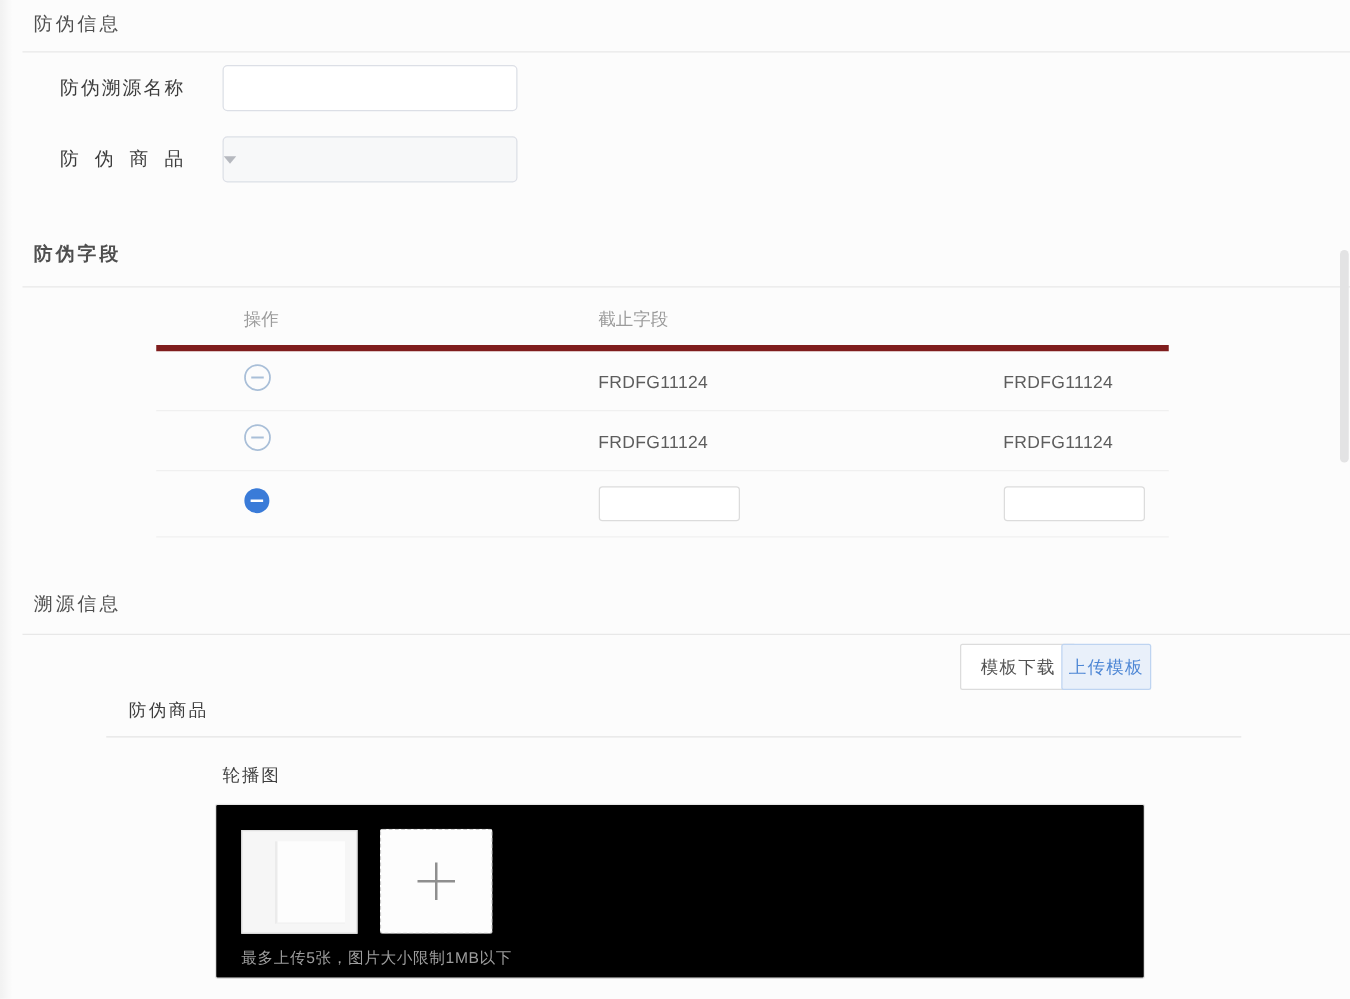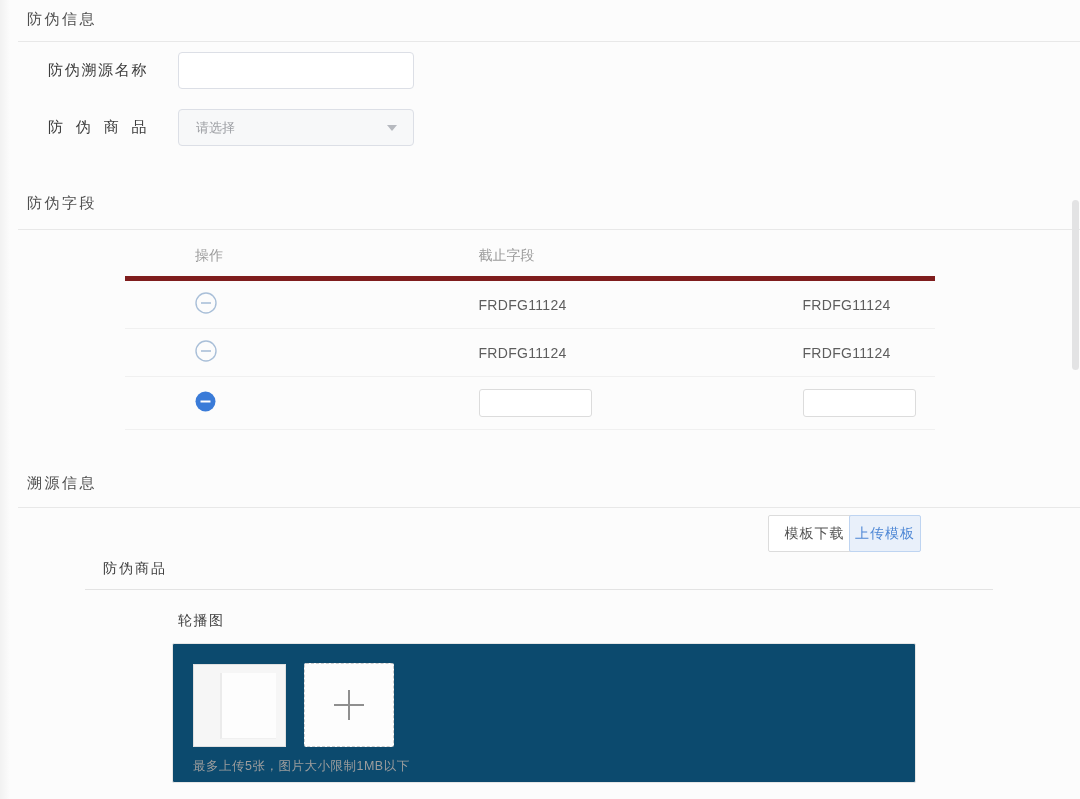--- a/index.html
+++ b/index.html
@@ -78,21 +78,21 @@
   }
   .btn-plain { background: #fff; border: 1px solid #dcdcdc; color: #525252; }
   .btn-primary-light { background: #e9f0fa; border: 1px solid #bed4f1; color: #4e87d5; }
 
   .sub-title { font-size: 14px; color: #3c3c3c; letter-spacing: 2px; }
   .carousel-label { font-size: 14px; color: #3f3f3f; letter-spacing: 1.5px; }
 
   
   .upload-panel {
     left: 172px; top: 643px; width: 744px; height: 140px;
-    background: #0c4a6e; border: 1px solid #e6e6e6; border-radius: 2px;
+    background: #000000; border: 1px solid #e6e6e6; border-radius: 2px;
   }
   .thumb {
     position: absolute; left: 20px; top: 20px; width: 93px; height: 83px;
     background: #f6f6f6; border: 1px solid #e0e0e0;
   }
   .thumb-inner {
     position: absolute; left: 26px; top: 8px; width: 56px; height: 66px;
     background: #fdfdfd; border-left: 2px solid #ebebeb; border-bottom: 1px solid #f0f0f0;
   }
   .add-box {
@@ -121,25 +121,24 @@
 
 <div class="abs" style="left:48px; top:61px;">
   <span class="form-label">防伪溯源名称</span>
 </div>
 <input class="abs text-input" style="left: 178px; top: 52px; width: 236px; height: 37px;" value="">
 
 <div class="abs" style="left:48px; top:118px;">
   <span class="form-label">防伪商品</span>
 </div>
 <div class="abs select-box" style="left:178px; top:109px; width:236px; height:37px;">
-  <span class="select-placeholder">请选择</span>
   <span class="caret"></span>
 </div>
 
-<div class="abs section-title" style="left:27px; top:194px;">防伪字段</div>
+<div class="abs section-title" style="left:27px; top:194px;font-weight:bold;">防伪字段</div>
 <div class="abs divider" style="left:18px; top:229px; width:1062px;"></div>
 
 <div class="abs ftable">
   <div class="frow header">
     <div class="fcell c1 th">操作</div>
     <div class="fcell c3 th">截止字段</div>
   </div>
 
   <div class="frow r">
     <div class="fcell c1">

